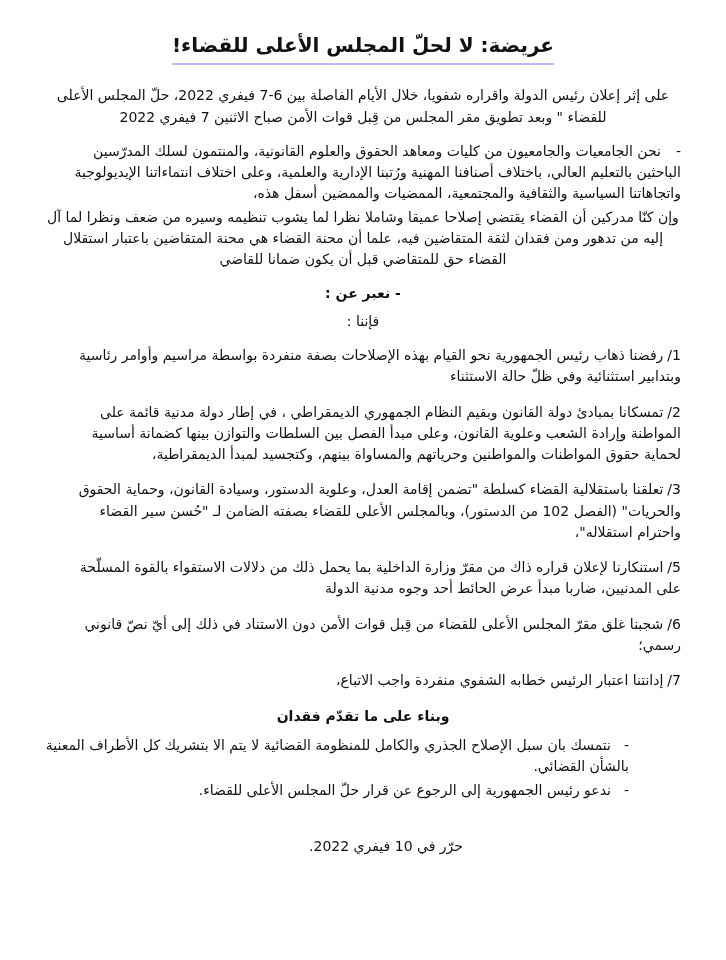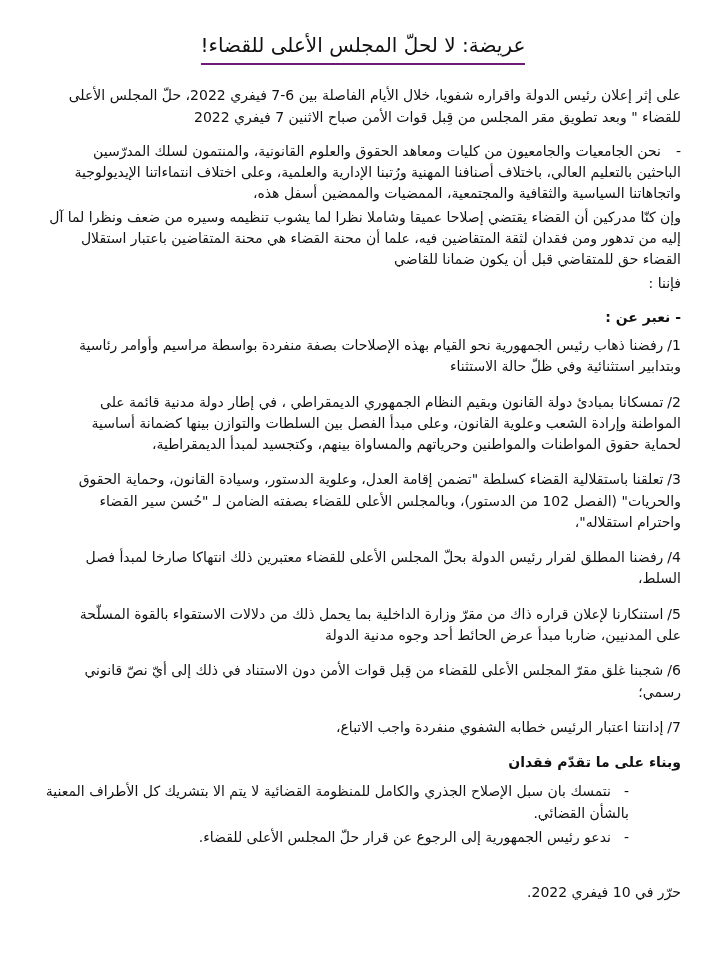--- a/index.html
+++ b/index.html
@@ -13,38 +13,38 @@
     direction: rtl;
     font-family: "DejaVu Sans", sans-serif;
     font-size: 14px;
     line-height: 1.52;
     padding: 24px 45px 18px 45px;
   }
   .title-wrap { text-align: center; margin: 6px 0 20px 0; }
   .title {
     display: inline-block;
     font-size: 20px;
-    font-weight: normal;
+    font-weight: bold;
     margin: 0;
-    border-bottom: 2px solid #701a75;
+    border-bottom: 2px solid #c4b5fd;
     padding-bottom: 3px;
   }
-  .para { margin: 0 0 13px 0; text-align: right; }
-  .tight { margin-bottom: 2px; }
+  .para { margin: 0 0 13px 0; text-align: center; }
+  .tight { margin-bottom: 8px; }
   .bold { font-weight: bold; }
   .hang { margin: 0 0 2px 0; text-align: right; }
   .hang .marker { margin-left: 15px; }
   .concl { padding-right: 52px; margin-bottom: 3px; }
   .concl .marker { margin-left: 13px; }
   .heading { margin: 12px 0 7px 0; }
   .point { margin: 0 0 14px 16px; text-align: right; }
   .point .pnum { margin-left: 4px; }
   .date-line {
     direction: rtl;
-    text-align: right;
+    text-align: center;
     padding-left: 46px;
     margin: 34px 0 0 0;
   }
 </style>
 </head>
 <body>
 
 <div class="page">
 
   <div class="title-wrap">
@@ -52,35 +52,32 @@
   </div>
 
   <p class="para">على إثر إعلان رئيس الدولة واقراره شفويا، خلال الأيام الفاصلة بين  6-7 فيفري 2022، حلّ المجلس الأعلى للقضاء " وبعد تطويق مقر المجلس من قِبل قوات الأمن صباح الاثنين 7 فيفري 2022</p>
 
   <div class="hang">
     <span class="marker">-</span><span>نحن الجامعيات والجامعيون من كليات ومعاهد الحقوق والعلوم القانونية، والمنتمون لسلك المدرّسين الباحثين بالتعليم العالي، باختلاف أصنافنا المهنية ورُتبنا الإدارية والعلمية، وعلى اختلاف انتماءاتنا الإيديولوجية واتجاهاتنا السياسية والثقافية والمجتمعية، الممضيات والممضين أسفل هذه،</span>
   </div>
 
   <p class="para tight">وإن كنّا مدركين أن القضاء يقتضي إصلاحا عميقا وشاملا نظرا لما يشوب تنظيمه وسيره من ضعف ونظرا لما آل إليه من تدهور ومن فقدان لثقة المتقاضين فيه، علما أن محنة القضاء هي محنة المتقاضين باعتبار استقلال القضاء حق للمتقاضي قبل أن يكون ضمانا للقاضي</p>
 
+  <p class="para bold heading">- نعبر عن :</p>
+
   <p class="para">فإننا :</p>
-
-  <p class="para bold heading">- نعبر عن :</p>
 
   <p class="point">
     <span class="pnum">1/</span><span>رفضنا ذهاب رئيس الجمهورية نحو القيام بهذه الإصلاحات بصفة منفردة بواسطة مراسيم وأوامر رئاسية وبتدابير استثنائية وفي ظلّ حالة الاستثناء</span>
   </p>
   <p class="point">
     <span class="pnum">2/</span><span>تمسكانا بمبادئ دولة القانون وبقيم النظام الجمهوري الديمقراطي ، في إطار دولة مدنية قائمة على المواطنة وإرادة الشعب وعلوية القانون، وعلى مبدأ الفصل بين السلطات والتوازن بينها كضمانة أساسية لحماية حقوق المواطنات والمواطنين وحرياتهم والمساواة بينهم، وكتجسيد لمبدأ الديمقراطية،</span>
   </p>
   <p class="point">
     <span class="pnum">3/</span><span>تعلقنا باستقلالية القضاء كسلطة "تضمن إقامة العدل، وعلوية الدستور، وسيادة القانون، وحماية الحقوق والحريات" (الفصل 102 من الدستور)، وبالمجلس الأعلى للقضاء بصفته الضامن لـ "حُسن سير القضاء واحترام استقلاله"،</span>
-  </p>
-  <p class="point">
-    <span class="pnum">4/</span><span>رفضنا المطلق لقرار رئيس الدولة بحلّ المجلس الأعلى للقضاء معتبرين ذلك انتهاكا صارخا لمبدأ فصل السلط،</span>
   </p>
   <p class="point">
     <span class="pnum">5/</span><span>استنكارنا لإعلان قراره ذاك من مقرّ وزارة الداخلية بما يحمل ذلك من دلالات الاستقواء بالقوة المسلّحة على المدنيين، ضاربا مبدأ عرض الحائط أحد وجوه مدنية الدولة</span>
   </p>
   <p class="point">
     <span class="pnum">6/</span><span>شجبنا غلق مقرّ المجلس الأعلى للقضاء من قِبل قوات الأمن دون الاستناد في ذلك إلى أيّ نصّ قانوني رسمي؛</span>
   </p>
   <p class="point">
     <span class="pnum">7/</span><span>إدانتنا اعتبار الرئيس خطابه الشفوي منفردة واجب الاتباع،</span>
   </p>

